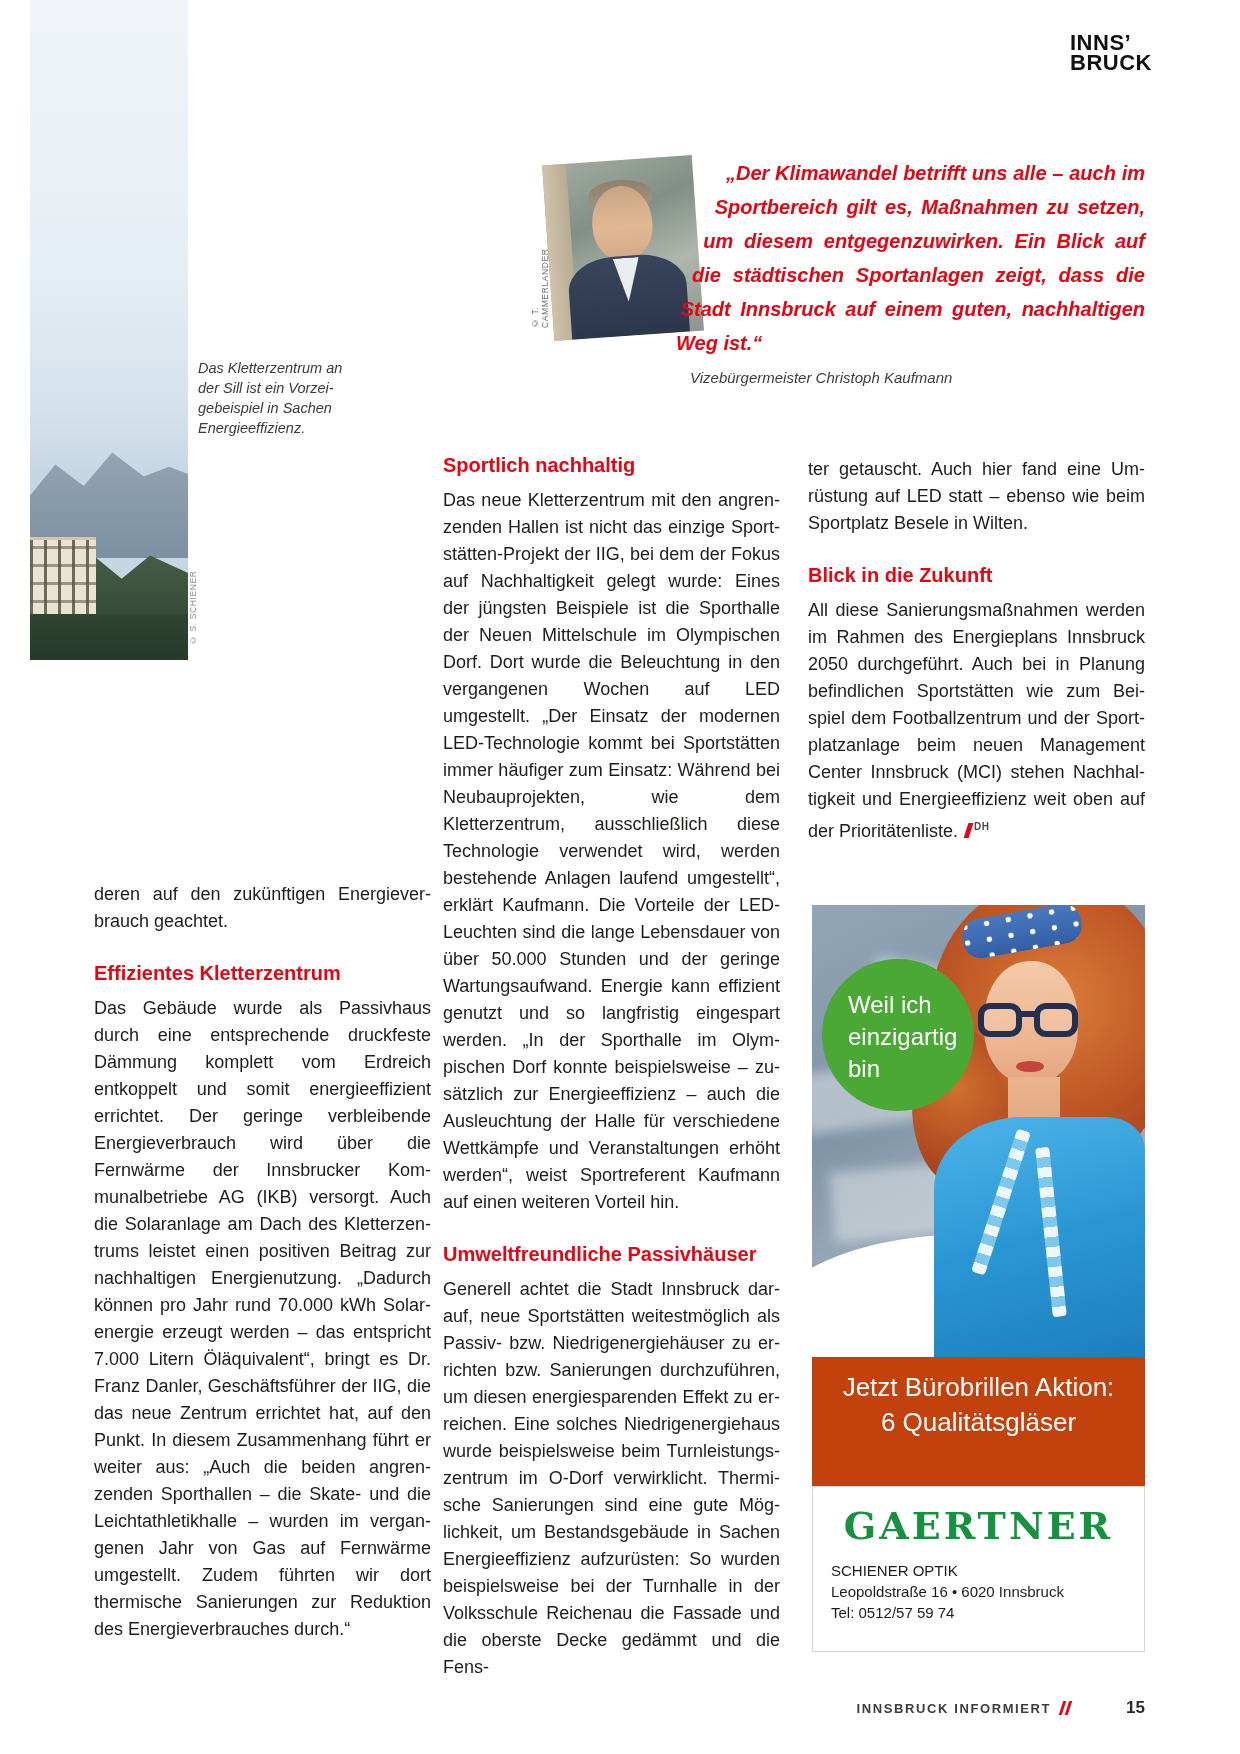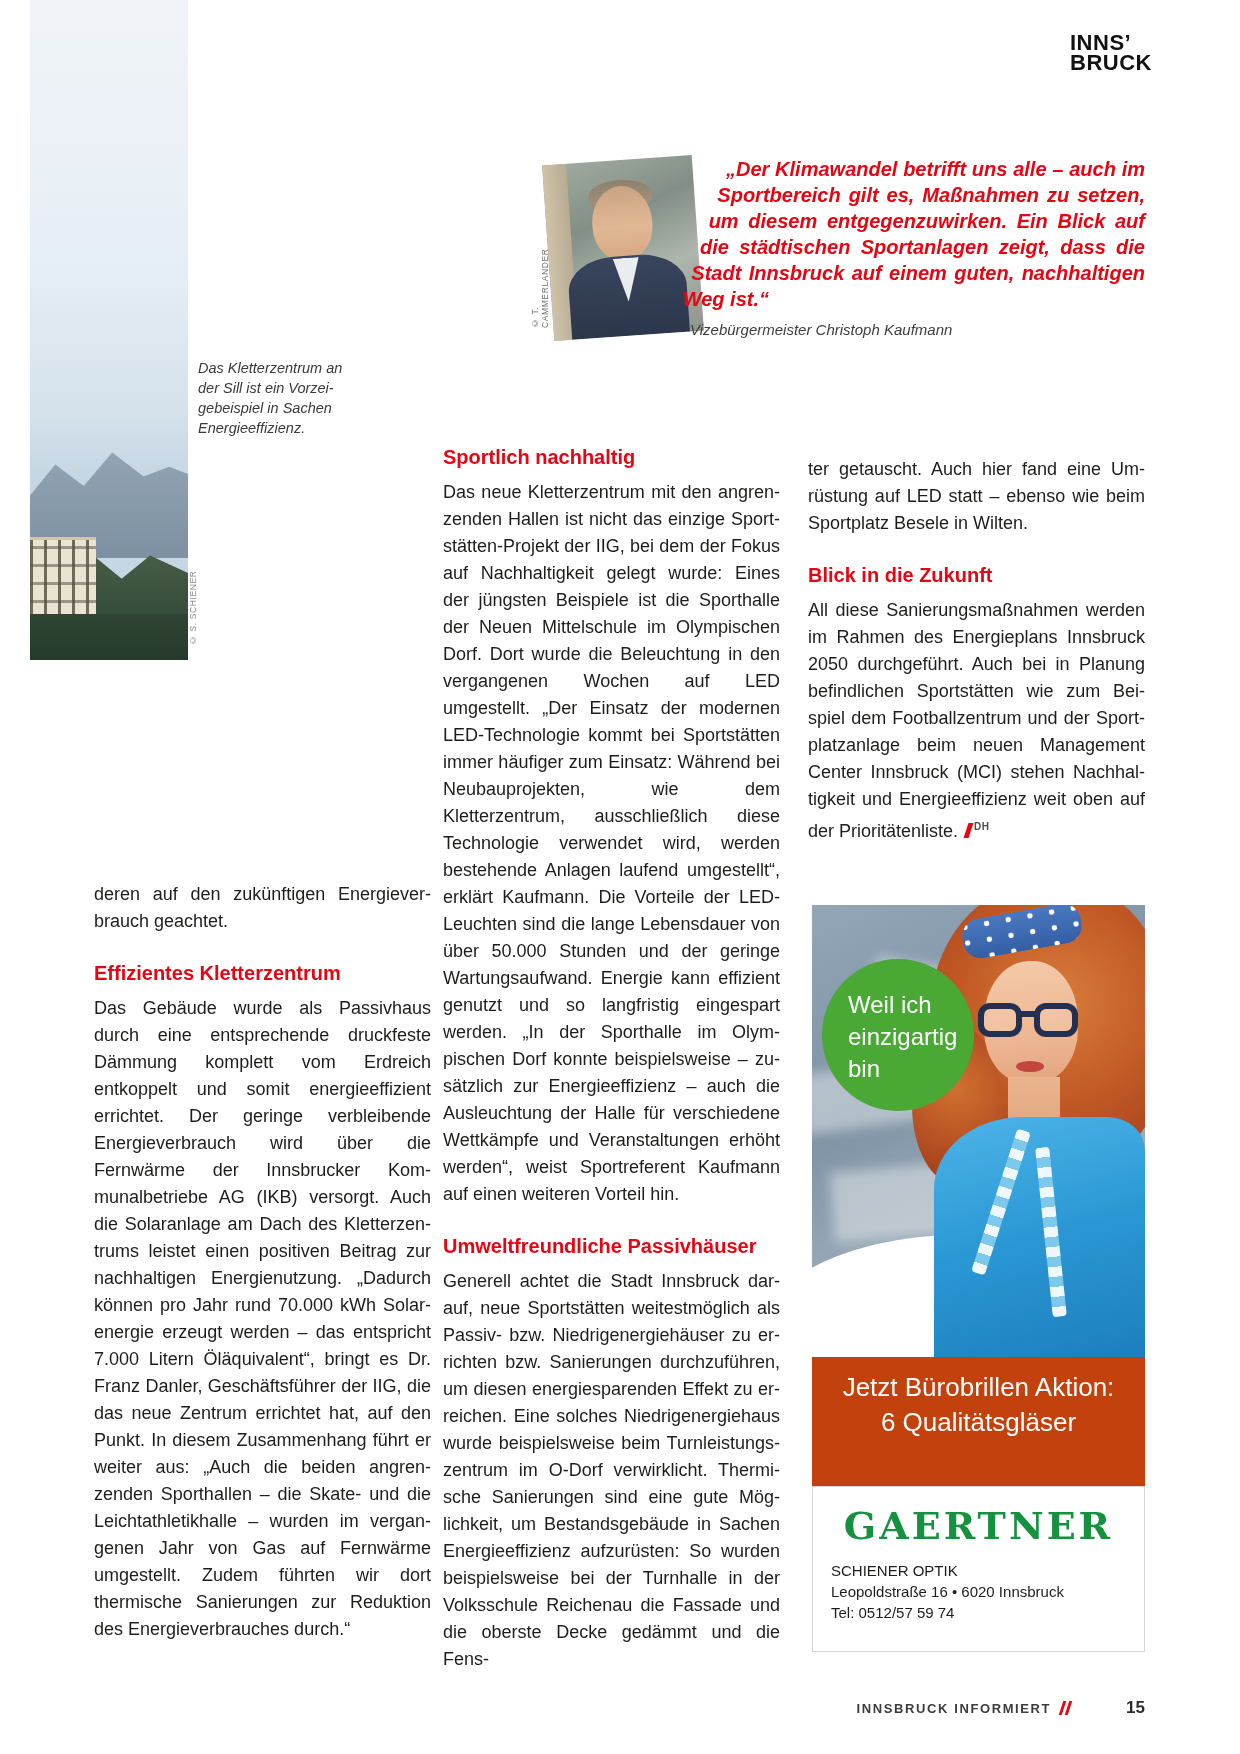--- a/index.html
+++ b/index.html
@@ -45,37 +45,37 @@
     border-radius:50% 50% 40% 40%; background:linear-gradient(180deg,#8d7f6b,#a4967f); }
   .pt-body { position:absolute; left:18px; top:96px; width:118px; height:80px;
     border-radius:40% 40% 0 0; background:linear-gradient(180deg,#39455d,#2c374c); }
   .pt-shirt { position:absolute; left:64px; top:98px; width:26px; height:44px;
     background:#e9edf0; clip-path:polygon(0 0,100% 0,50% 100%); }
 
   
   .quote-block { position:absolute; left:676px; top:156px; width:469px; }
   .quote-slant { float:left; width:50px; height:150px;
     shape-outside:polygon(0 0,100% 0,0 100%); }
-  .quote-text { text-align:justify; font-size:20px; line-height:26px; font-weight:700;
+  .quote-text { text-align:justify; font-size:20px; line-height:34px; font-weight:700;
     font-style:italic; color:#e30613; }
   .quote-attr { clear:none; margin-top:9px; padding-left:14px; font-size:15px;
     font-style:italic; color:#3d3d3d; }
 
   
   .caption { position:absolute; left:198px; top:358px; width:152px; font-size:14.5px;
     line-height:20px; font-style:italic; color:#3a3a3a; }
 
   
   .col { position:absolute; width:337px; font-size:18px; line-height:27px; color:#1d1d1b; }
   .col p { text-align:justify; }
   .col-1 { left:78px;  top:881px;margin-left:16px; }
   .col-2 { left:443px; top:445px; }
   .col-3 { left:808px; top:456px; }
   .col h3 { font-size:20px; line-height:25px; font-weight:700; color:#e30613; margin:26px 0 9px; }
-  .col h3.first { margin-top:0; }
+  .col h3.first { margin-top:8px; }
   .col .intro { margin-bottom:0; }
   .article-end-slash { display:inline-block; width:5px; height:15px; background:#e30613;
     transform:skewX(-18deg); margin:0 3px 0 8px; vertical-align:-1px; }
   .article-initials { font-size:10px; font-weight:700; letter-spacing:0.5px; color:#4a4a4a;
     vertical-align:7px; }
 
   
   .ad { position:absolute; left:812px; top:905px; width:333px; }
   .ad-photo { position:relative; width:333px; height:452px; overflow:hidden;
     background:linear-gradient(155deg,#93a6b7 0%,#7e92a5 38%,#a3b2bf 72%,#8799a9 100%); }

